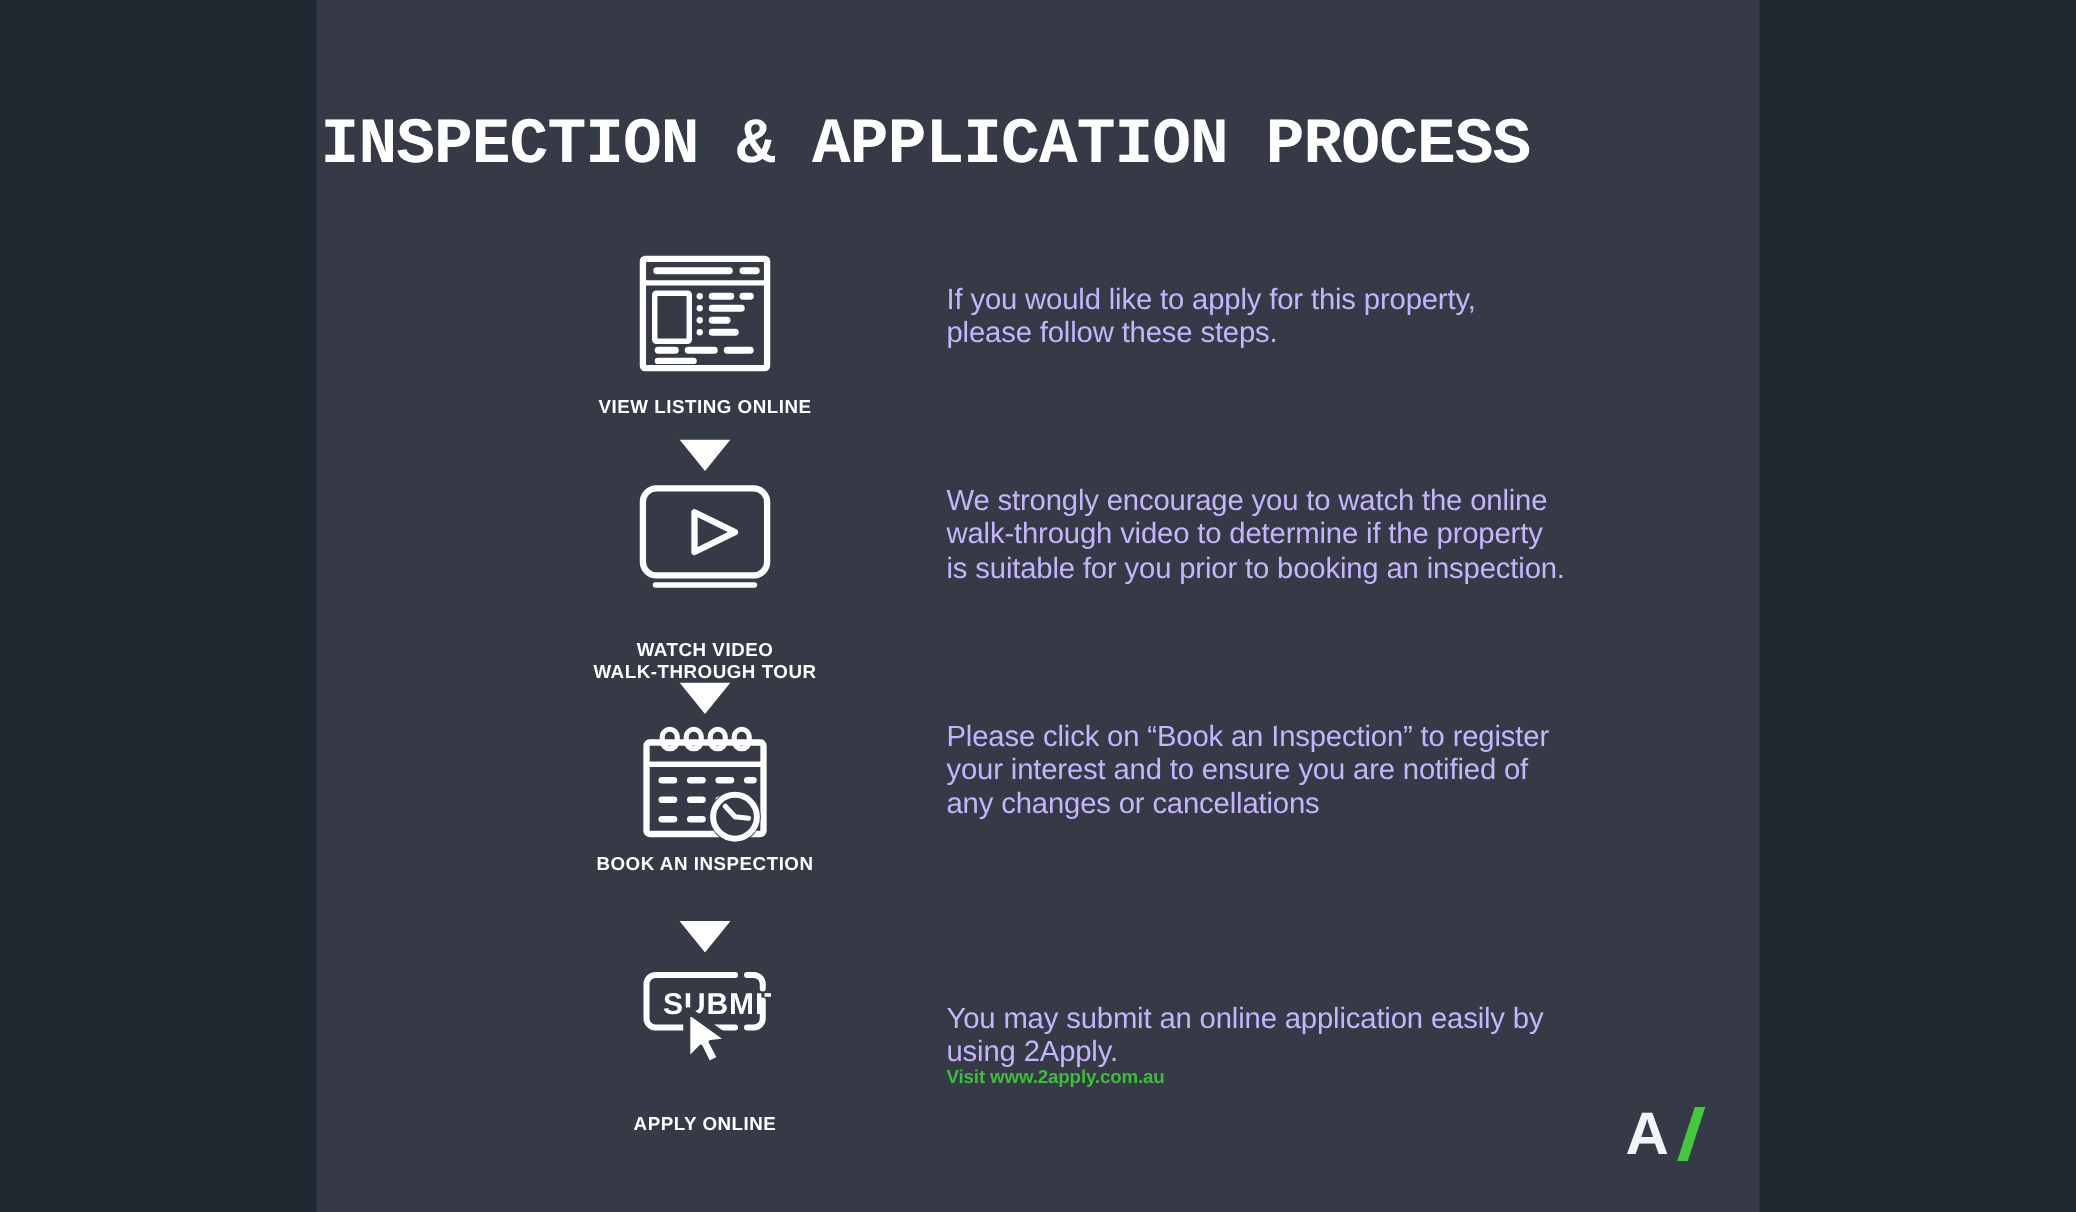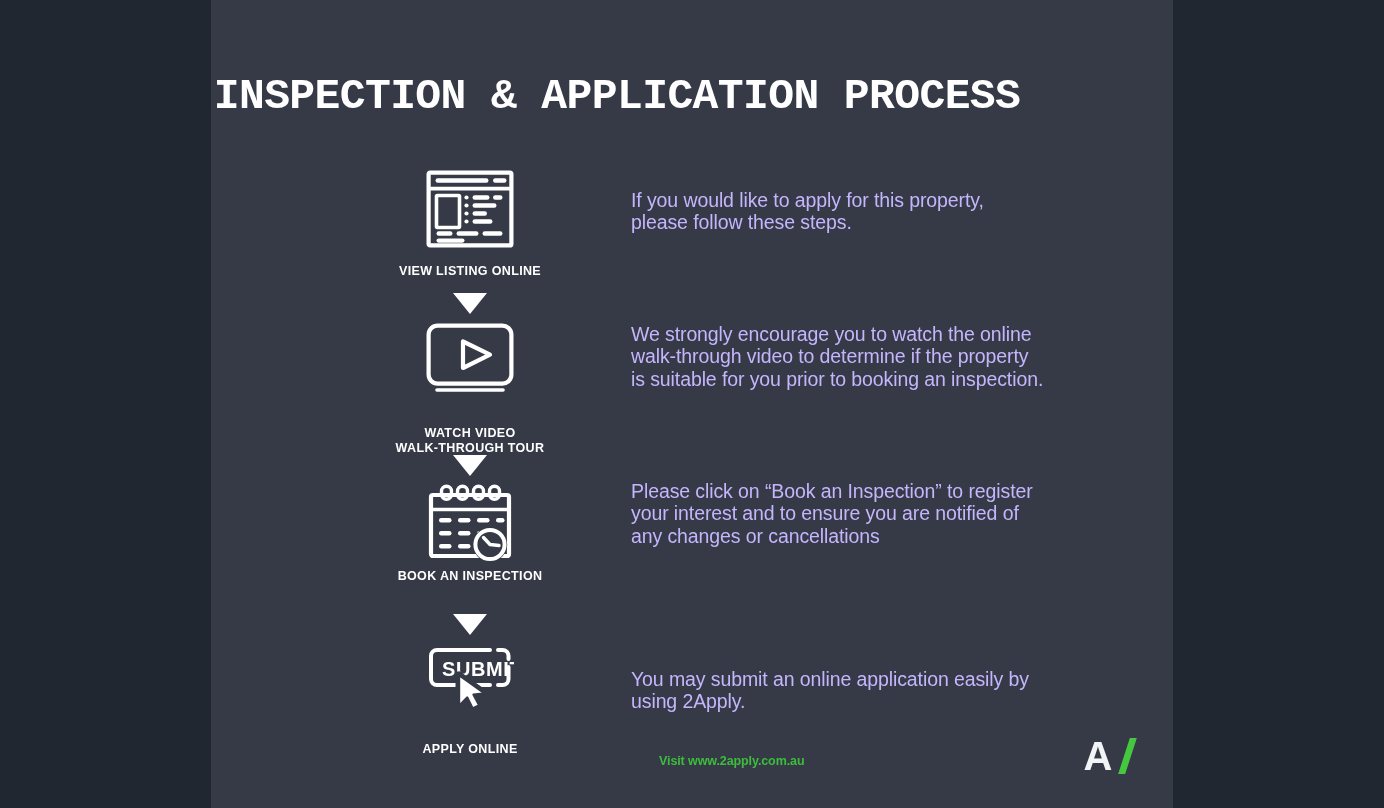--- a/index.html
+++ b/index.html
@@ -250,21 +250,21 @@
 your interest and to ensure you are notified of
 any changes or cancellations</div>
 
     <div class="copy" style="top:323px;">We strongly encourage you to watch the online
 walk-through video to determine if the property
 is suitable for you prior to booking an inspection.</div>
 
     <div class="copy" style="top:648px;margin-top:20px;">You may submit an online application easily by
 using 2Apply.</div>
 
-    <div class="copy-small" style="top:754px;margin-left:28px;">Visit www.2apply.com.au</div>
+    <div class="copy-small" style="top:711px;">Visit www.2apply.com.au</div>
 
     <div id="logo">
       <span class="lg-a">A</span>
       <span class="lg-slash"></span>
     </div>
 
   </div>
 </div>
 
 </body></html>

